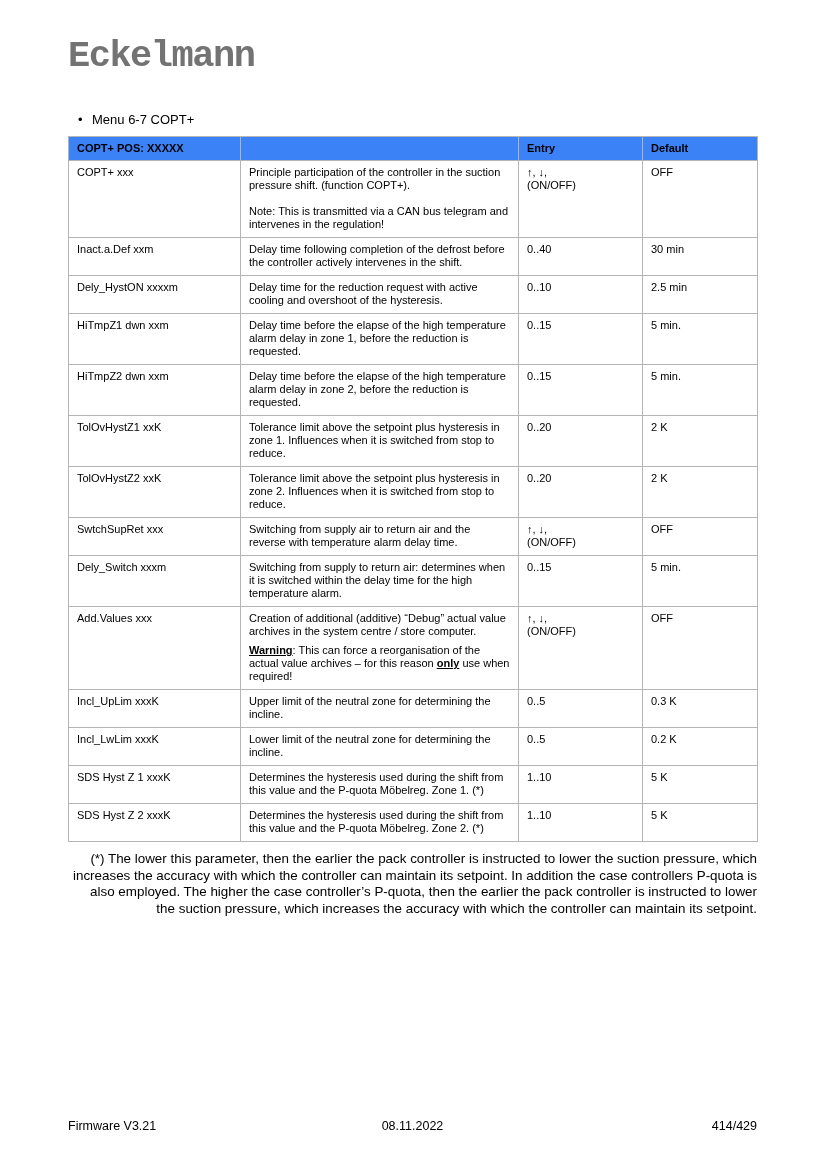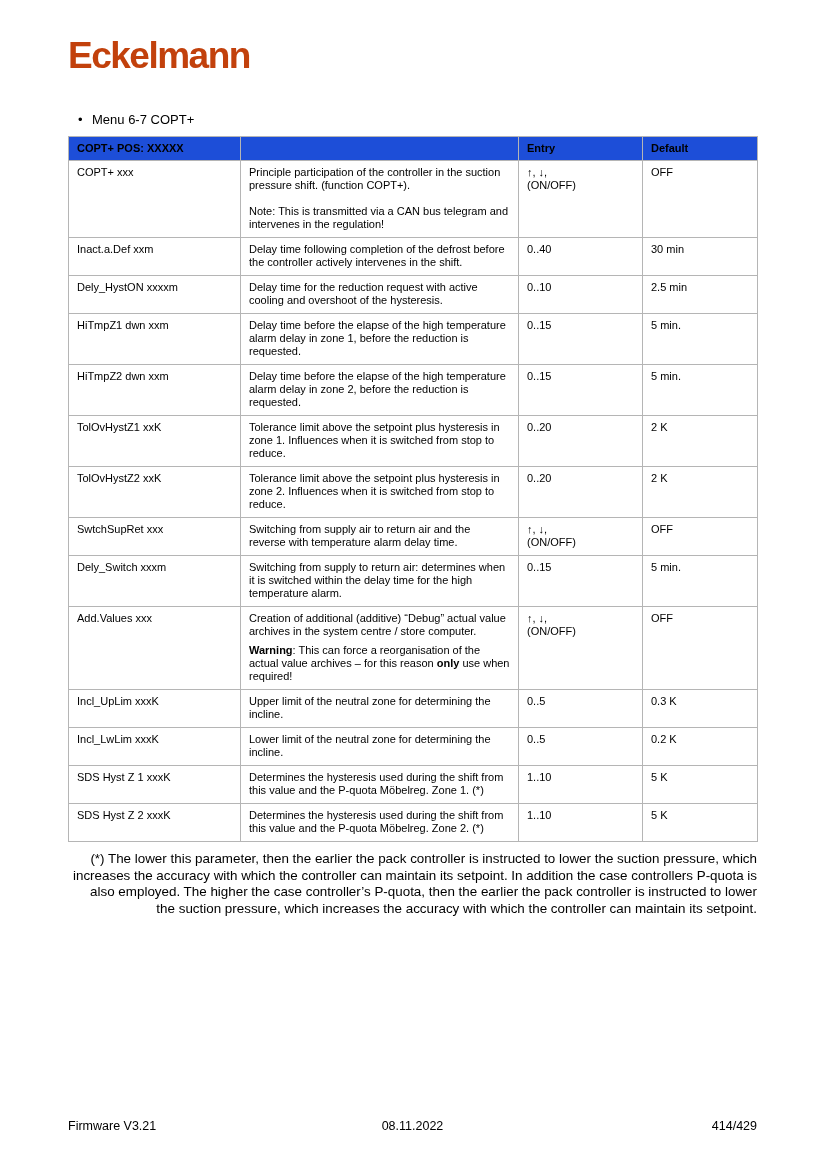--- a/index.html
+++ b/index.html
@@ -16,22 +16,23 @@
     position: absolute;
     left: 68px;
     top: 0;
     width: 689px;
   }
   .logo {
     margin-top: 36px;
     font-size: 37px;
     font-weight: 700;
     letter-spacing: -1.5px;
-    color: #c2410c;
+    color: #737373;
     line-height: 40px;
+    font-family: Liberation Mono, monospace;
   }
   .menu-line {
     margin-top: 35px;
     margin-left: 10px;
     font-size: 13px;
     line-height: 17px;
     display: flex;
   }
   .menu-line .bullet {
     width: 14px;
@@ -47,21 +48,21 @@
   table.params td {
     border: 1px solid #b5b5b5;
     vertical-align: top;
     text-align: left;
     padding: 5px 8px 6px 8px;
     font-size: 11px;
     line-height: 13px;
     overflow: hidden;
   }
   table.params thead th {
-    background: #1d4ed8;
+    background: #3b82f6;
     font-weight: 700;
     padding-top: 5px;
     padding-bottom: 5px;
   }
   td p { margin: 0; }
   td p.gap-big { margin-top: 13px; }
   td p.gap-small { margin-top: 6px; }
   .footnote {
     margin-top: 9px;
     font-size: 13.4px;
@@ -72,21 +73,21 @@
     position: absolute;
     left: 68px;
     top: 1119px;
     width: 689px;
     font-size: 12.5px;
     line-height: 15px;
   }
   .footer .f-left  { position: absolute; left: 0; top: 0; }
   .footer .f-center{ position: absolute; left: 0; width: 100%; text-align: center; top: 0; }
   .footer .f-right { position: absolute; right: 0; top: 0; }
-  b { font-weight: 700; }
+  b { font-weight: 700; text-decoration: underline; }
 </style>
 </head>
 <body>
 
 <div class="page">
   <div class="content">
 
     <div class="logo">Eckelmann</div>
 
     <div class="menu-line">

